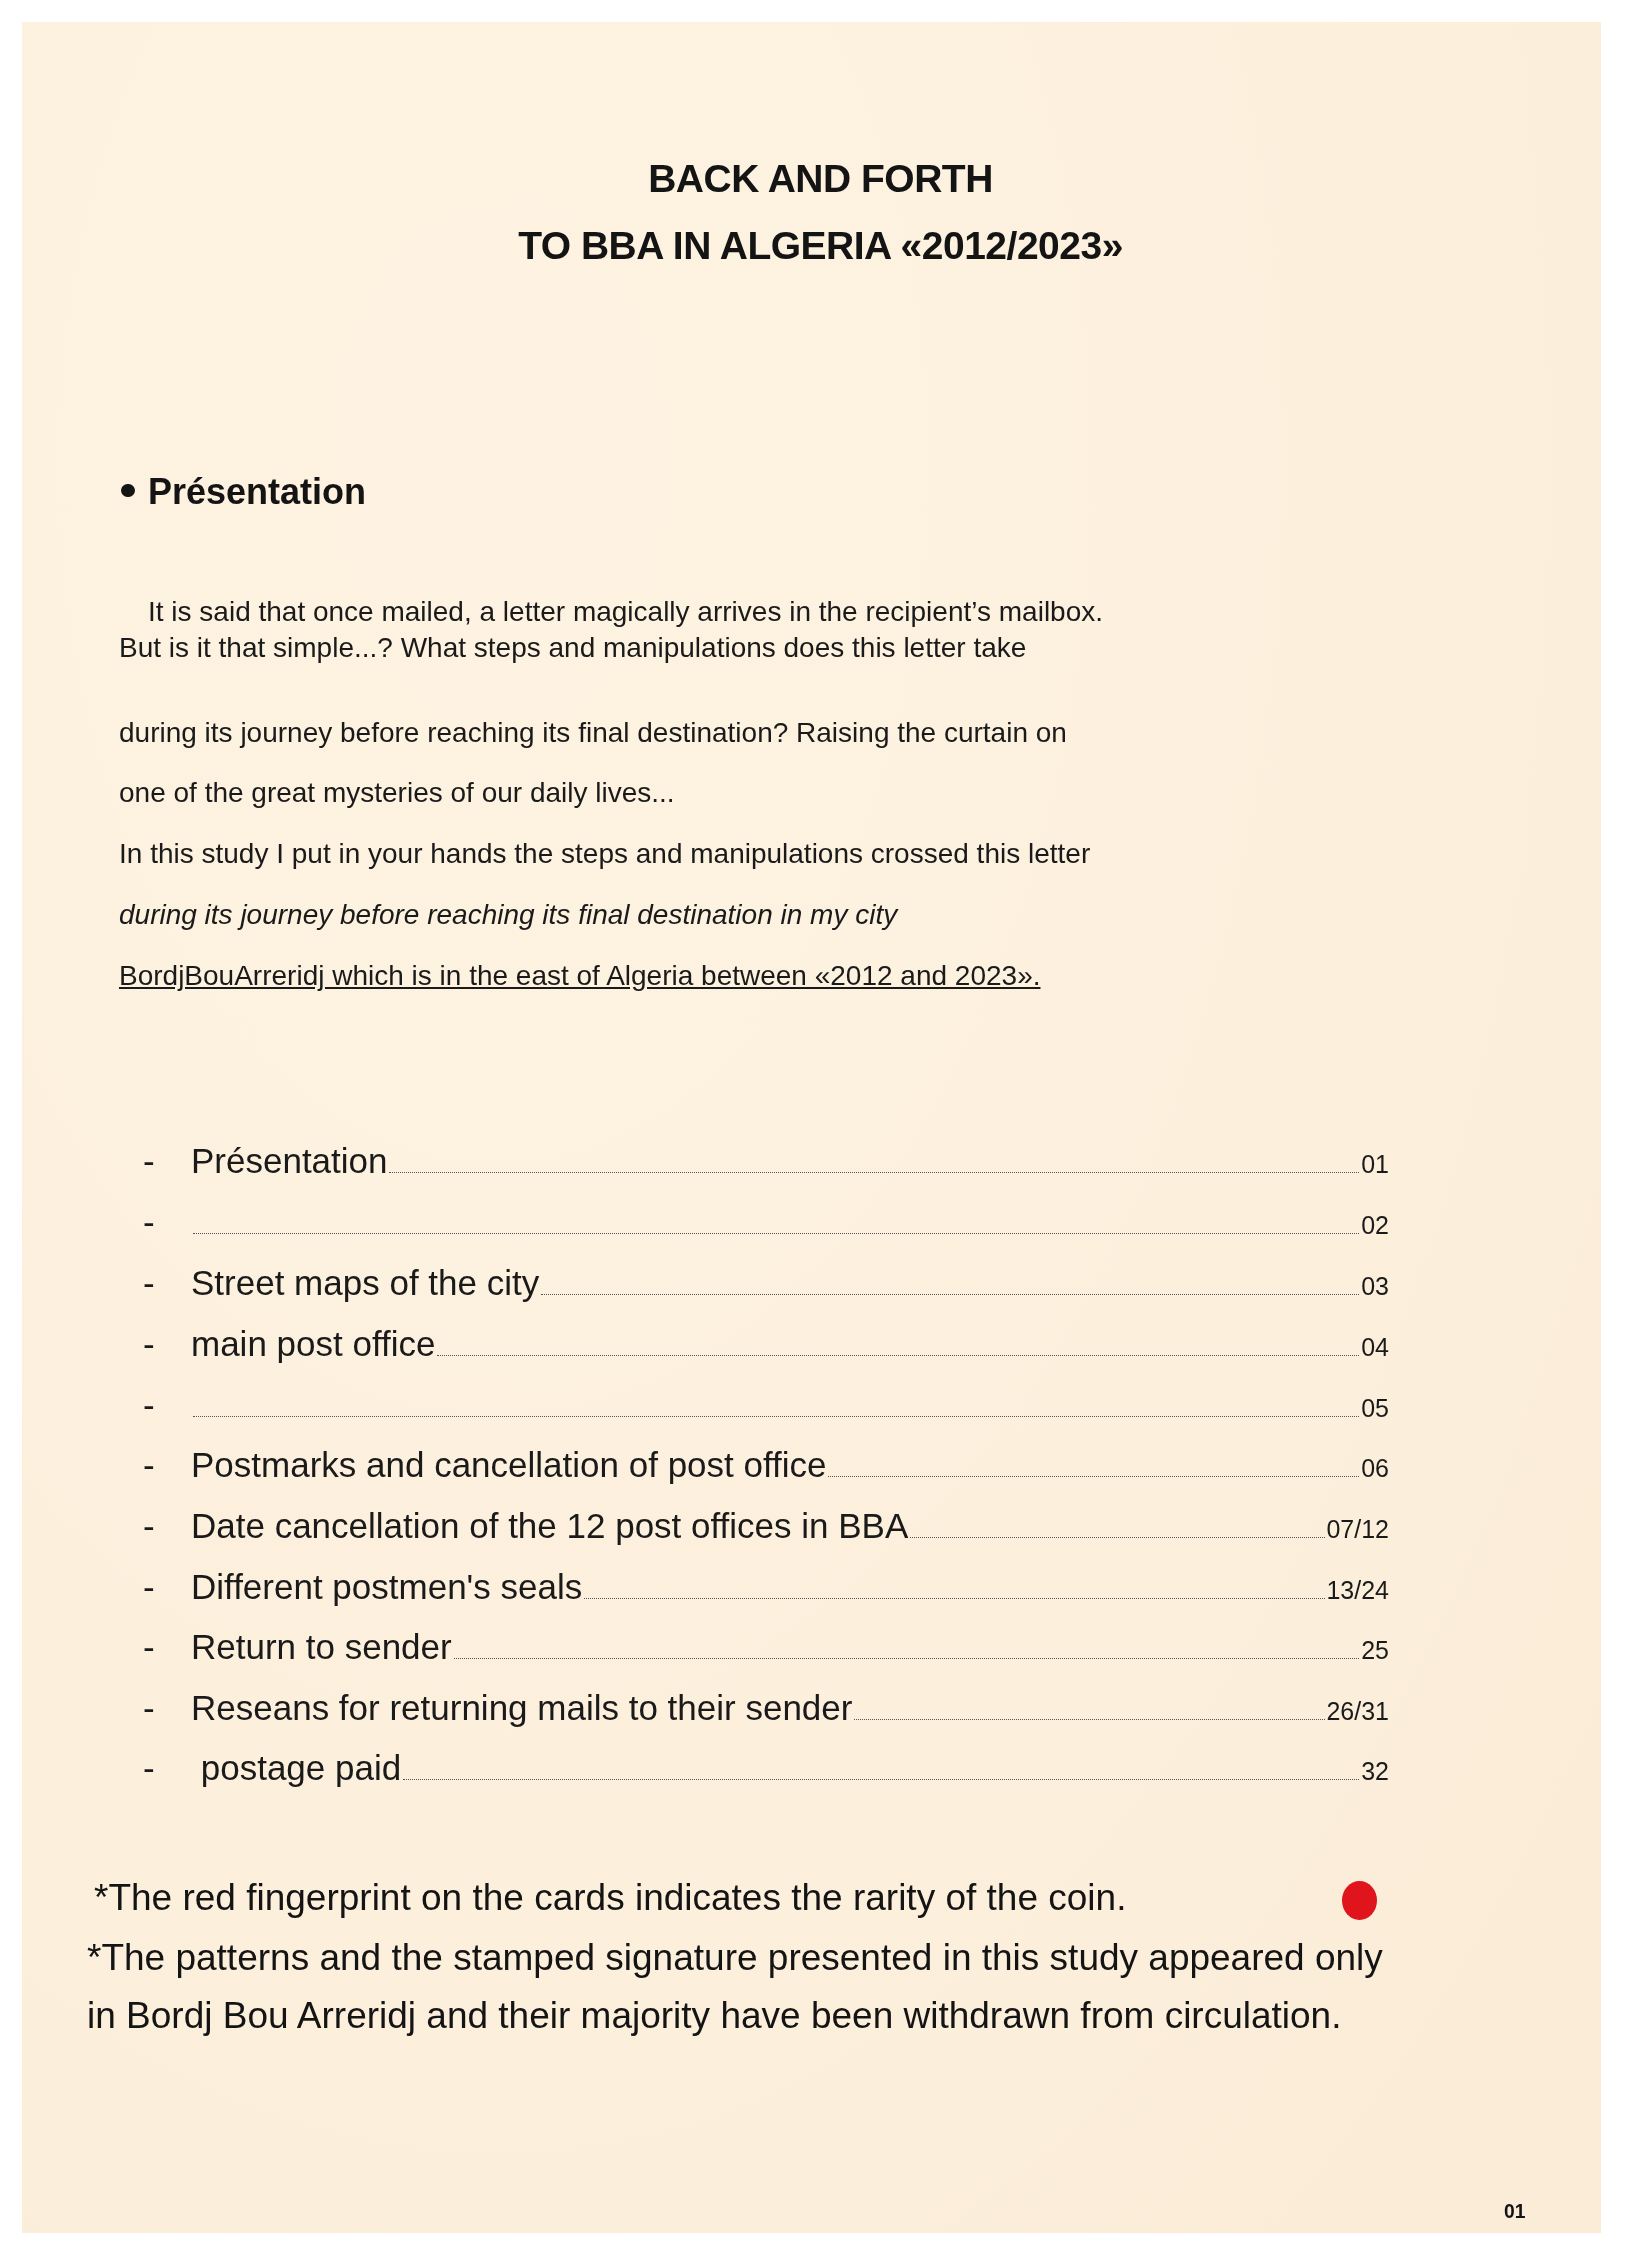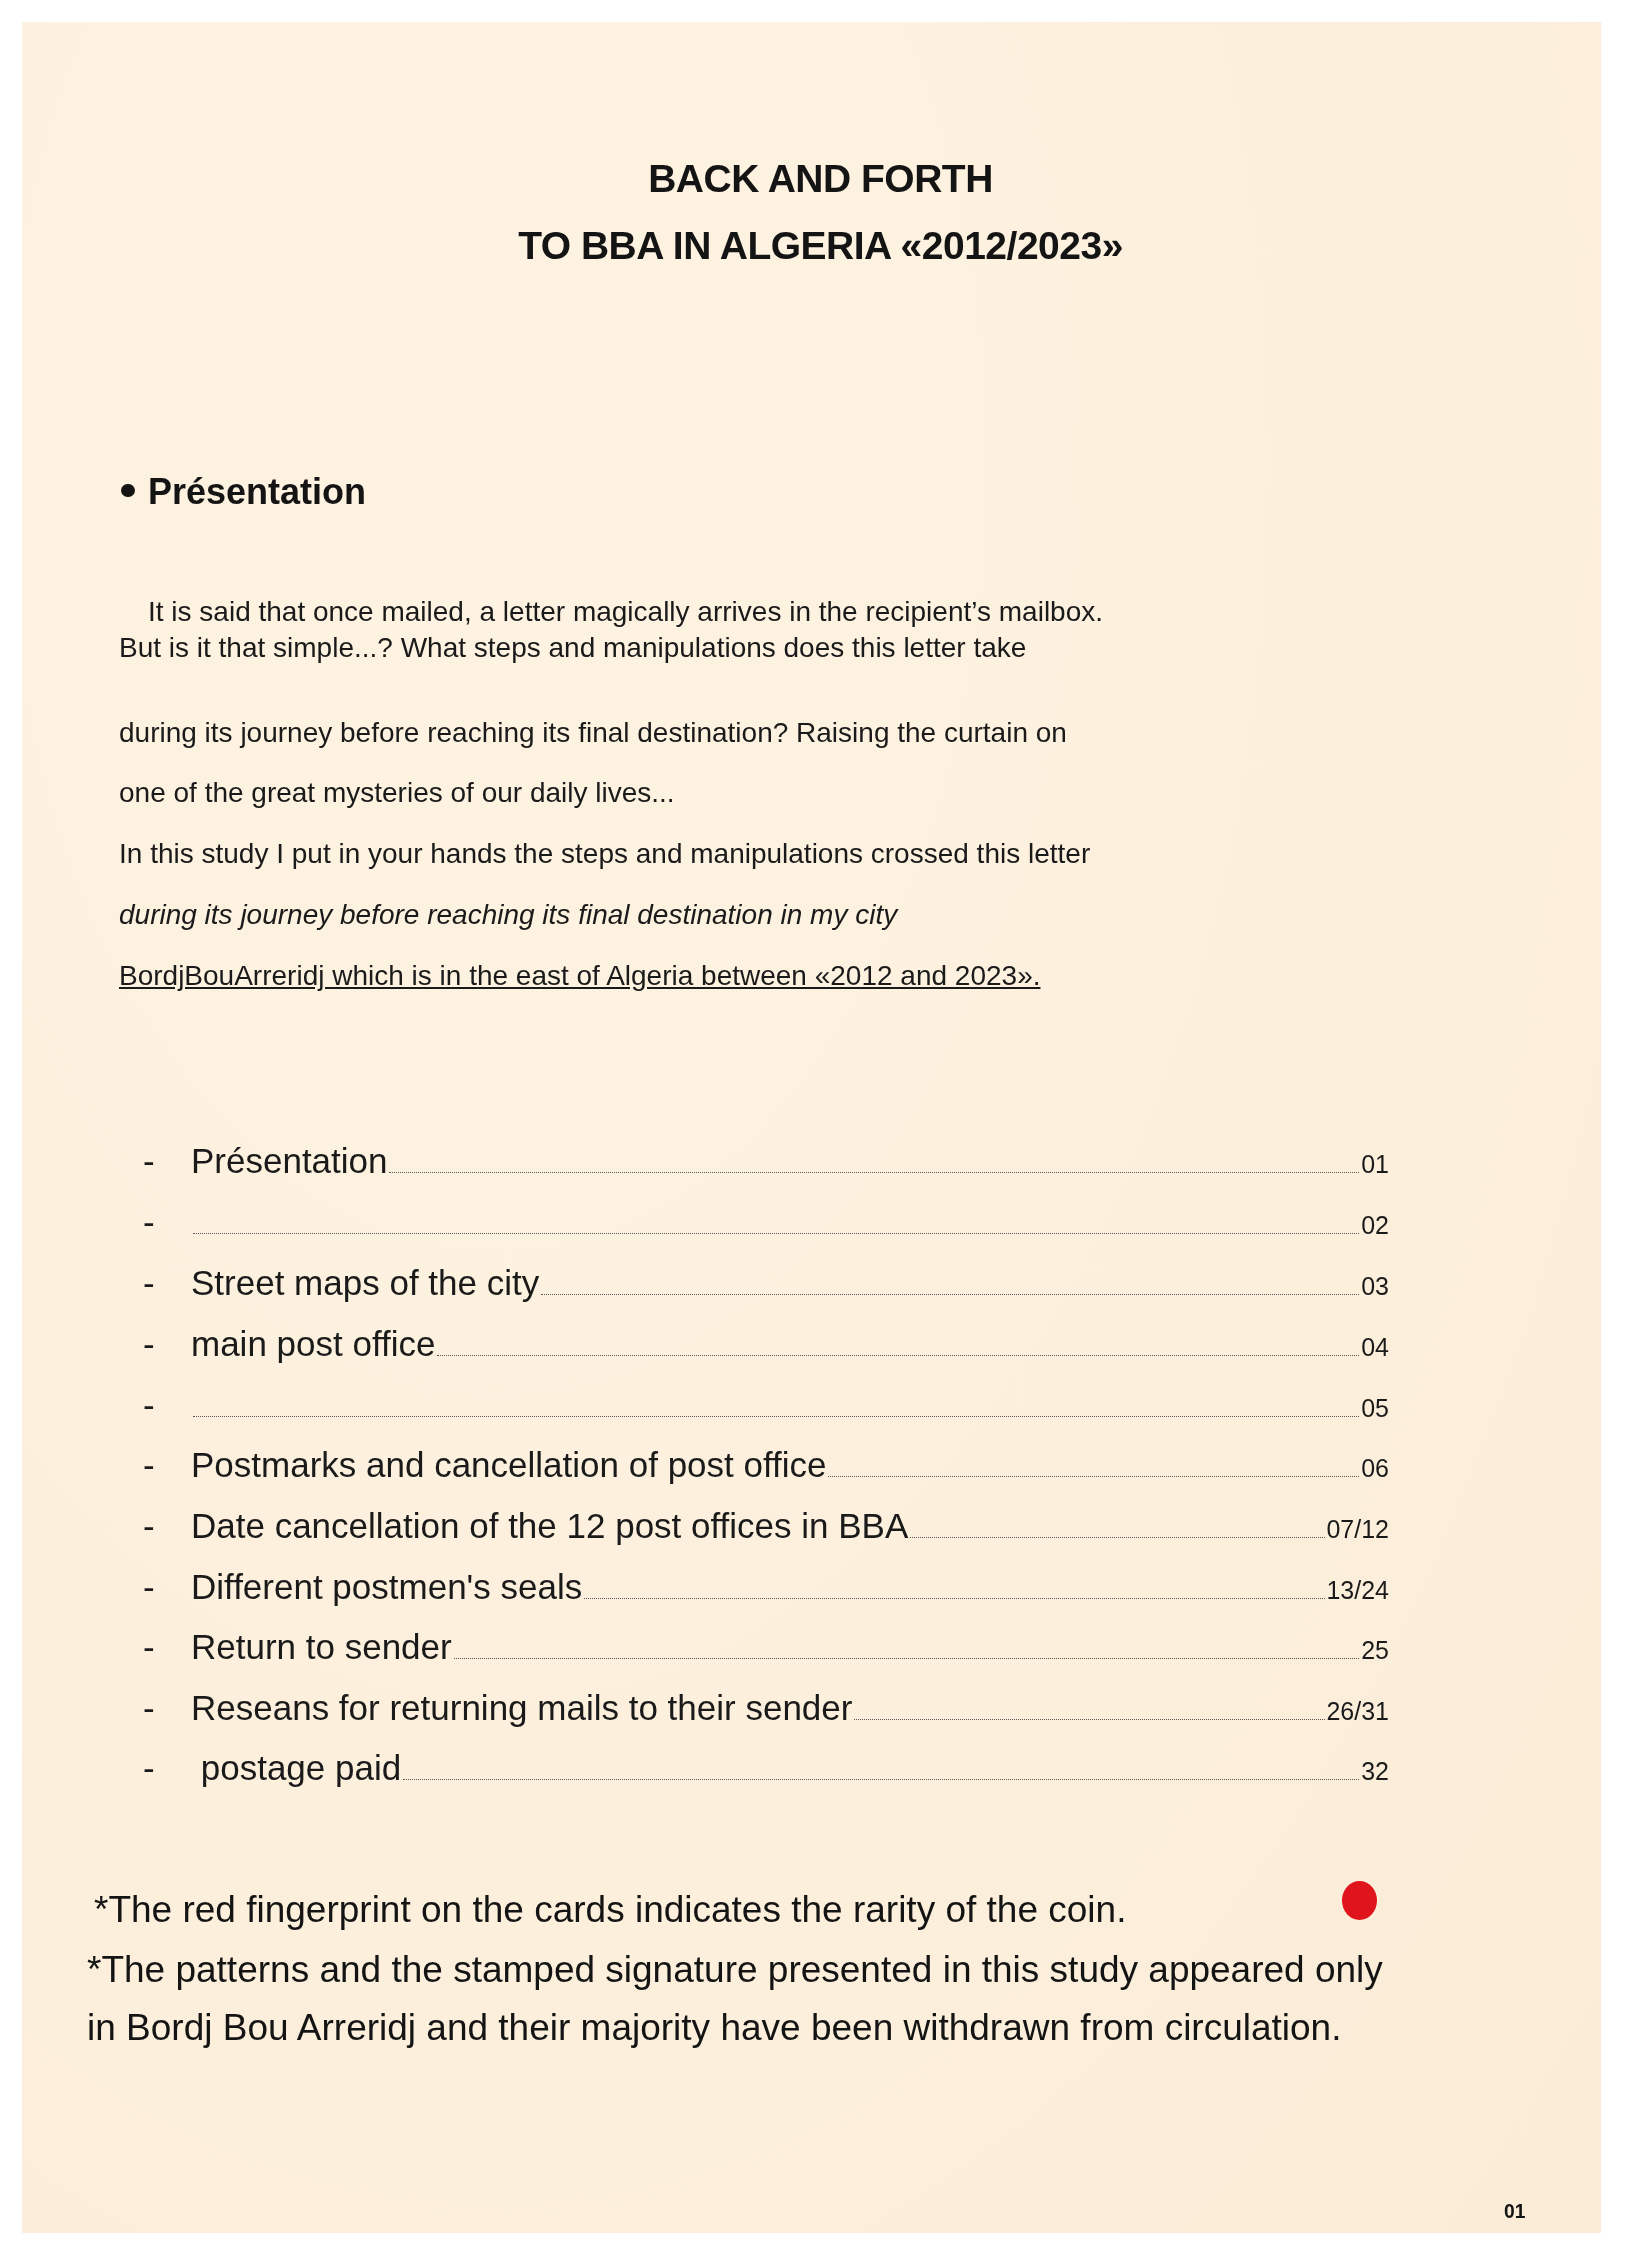--- a/index.html
+++ b/index.html
@@ -10,21 +10,21 @@
   .abs { position:absolute; white-space:nowrap; }
   .title { left:0; width:1641px; text-align:center; font-weight:bold; font-size:39px; letter-spacing:-0.5px; color:#141414; }
   .heading { left:121px; top:471px; font-weight:bold; font-size:36px; color:#141414; }
   .heading .bullet { display:inline-block; width:13.5px; height:13.5px; border-radius:50%; background:#141414; margin-right:13.5px; vertical-align:middle; position:relative; top:-3.9px; }
   .para { font-size:28px; color:#1a1a1a; left:119px; }
   .toc-row { position:absolute; left:143px; width:1246px; height:42px; font-size:35px; display:flex; align-items:flex-end; }
   .toc-dash { width:48px; flex:0 0 48px; }
   .toc-label { flex:0 0 auto; white-space:nowrap; }
   .toc-leader { flex:1 1 auto; border-bottom:1.9px dotted #555; margin:0 1.9px 7.7px 1.9px; height:0; }
   .toc-page { flex:0 0 auto; font-size:25px; padding-bottom:1.9px; }
-  .note { font-size:37px; color:#141414;margin-top:12px; }
+  .note { font-size:37px; color:#141414; }
   .red-dot { position:absolute; left:1342px; top:1881px; width:35px; height:39px; border-radius:50%; background:#e0141c; }
   .page-num { left:1504px; top:2201px; font-size:19.3px; font-weight:bold; color:#141414; }
 </style>
 </head>
 <body>
 
 <div class="paper"></div>
 
 <div class="abs title" style="top:157px;">BACK AND FORTH</div>
 <div class="abs title" style="top:224px;">TO BBA IN ALGERIA «2012/2023»</div>

